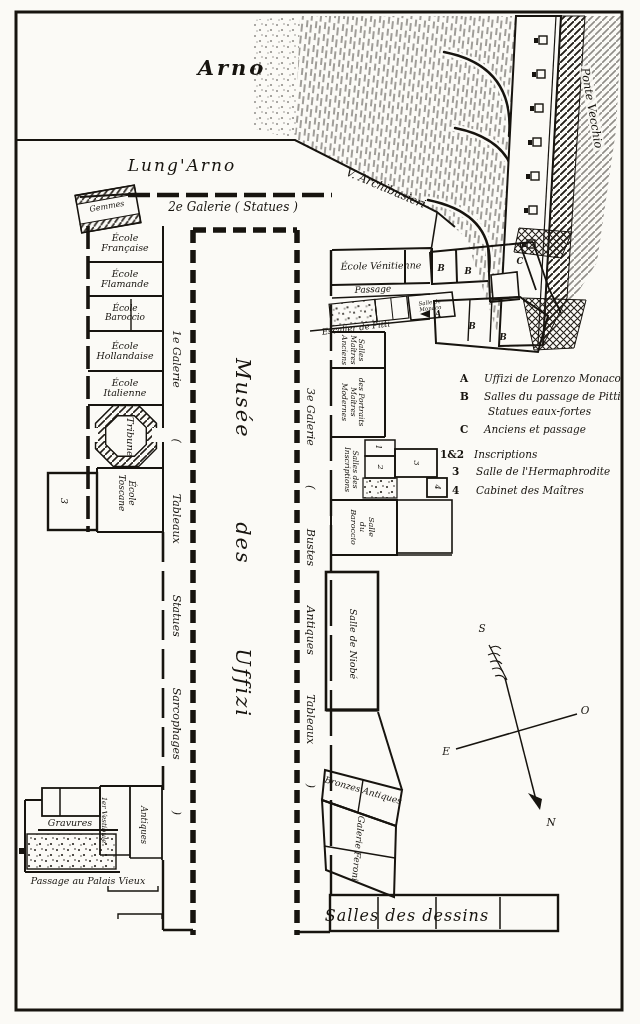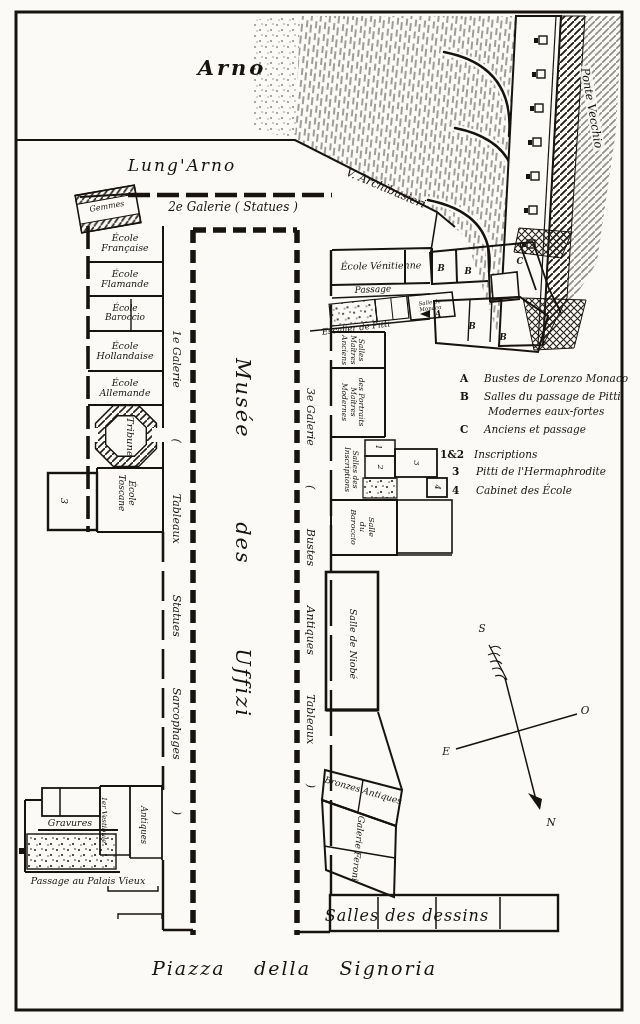--- a/index.html
+++ b/index.html
@@ -201,21 +201,21 @@
 <div class="lbl ctr" style="left:125px;top:313px;font-size:9px;transform:translate(-50%,-50%)">
   <div>École</div>
       <div>Baroccio</div>
 </div>
 <div class="lbl ctr" style="left:125px;top:351px;font-size:9.5px;transform:translate(-50%,-50%)">
   <div>École</div>
       <div>Hollandaise</div>
 </div>
 <div class="lbl ctr" style="left:125px;top:388px;font-size:9.5px;transform:translate(-50%,-50%)">
   <div>École</div>
-      <div>Allemande</div>
+      <div>Italienne</div>
 </div>
 
 <div class="vblk" style="left:136px;top:409px;width:56px;font-size:10px;transform:rotate(90deg)">Tribune</div>
 <div class="vblk" style="left:136px;top:457px;width:72px;font-size:9px;transform:rotate(90deg)">
   <div>École</div>
       <div>Toscane</div>
 </div>
 <div class="lbl" style="left:64px;top:501px;font-size:10px;transform:translate(-50%,-50%) rotate(90deg)">3</div>
 
 <div class="vflex" style="left:183px;top:330px;width:485px;font-size:11px;transform:rotate(90deg)">
@@ -285,51 +285,46 @@
 <div class="lbl" style="left:407px;top:916px;font-size:16px;letter-spacing:1px;transform:translate(-50%,-50%)">Salles des dessins</div>
 
 <div class="lbl" style="left:70px;top:823px;font-size:9.5px;transform:translate(-50%,-50%)">Gravures</div>
 <div class="vblk" style="left:107px;top:791px;width:58px;font-size:7px;transform:rotate(90deg)">1er Vestibule</div>
 <div class="vblk" style="left:148px;top:798px;width:54px;font-size:8.5px;transform:rotate(90deg)">Antiques</div>
 <div class="lbl" style="left:88px;top:881px;font-size:9.5px;transform:translate(-50%,-50%)">Passage au Palais Vieux</div>
 
 <div>
   <div class="lg" style="left:460px;top:372px">
     <span class="lgk">A</span>
-        <span>Bustes de Lorenzo Monaco</span>
+        <span>Uffizi de Lorenzo Monaco</span>
   </div>
   <div class="lg" style="left:460px;top:390px">
     <span class="lgk">B</span>
         <span>Salles du passage de Pitti</span>
   </div>
   <div class="lg" style="left:488px;top:405px">
-    <span>Modernes eaux-fortes</span>
+    <span>Statues eaux-fortes</span>
   </div>
   <div class="lg" style="left:460px;top:423px">
     <span class="lgk">C</span>
         <span>Anciens et passage</span>
   </div>
   <div class="lg" style="left:440px;top:448px">
     <span class="lgk2">1&amp;2</span>
         <span>Inscriptions</span>
   </div>
   <div class="lg" style="left:452px;top:465px">
     <span class="lgk">3</span>
-        <span>Pitti de l'Hermaphrodite</span>
+        <span>Salle de l'Hermaphrodite</span>
   </div>
   <div class="lg" style="left:452px;top:484px">
     <span class="lgk">4</span>
-        <span>Cabinet des École</span>
+        <span>Cabinet des Maîtres</span>
   </div>
 </div>
 
 <div class="lbl" style="left:482px;top:629px;font-size:10.5px;transform:translate(-50%,-50%)">S</div>
 <div class="lbl" style="left:585px;top:711px;font-size:10.5px;transform:translate(-50%,-50%)">O</div>
 <div class="lbl" style="left:446px;top:752px;font-size:10.5px;transform:translate(-50%,-50%)">E</div>
 <div class="lbl" style="left:551px;top:823px;font-size:10.5px;transform:translate(-50%,-50%)">N</div>
 
-<div class="hflex" style="left:152px;top:957px;width:285px;font-size:19px;letter-spacing:2px">
-  <span>Piazza</span>
-      <span>della</span>
-      <span>Signoria</span>
-</div>
 
 </div>
 
 </body></html>

